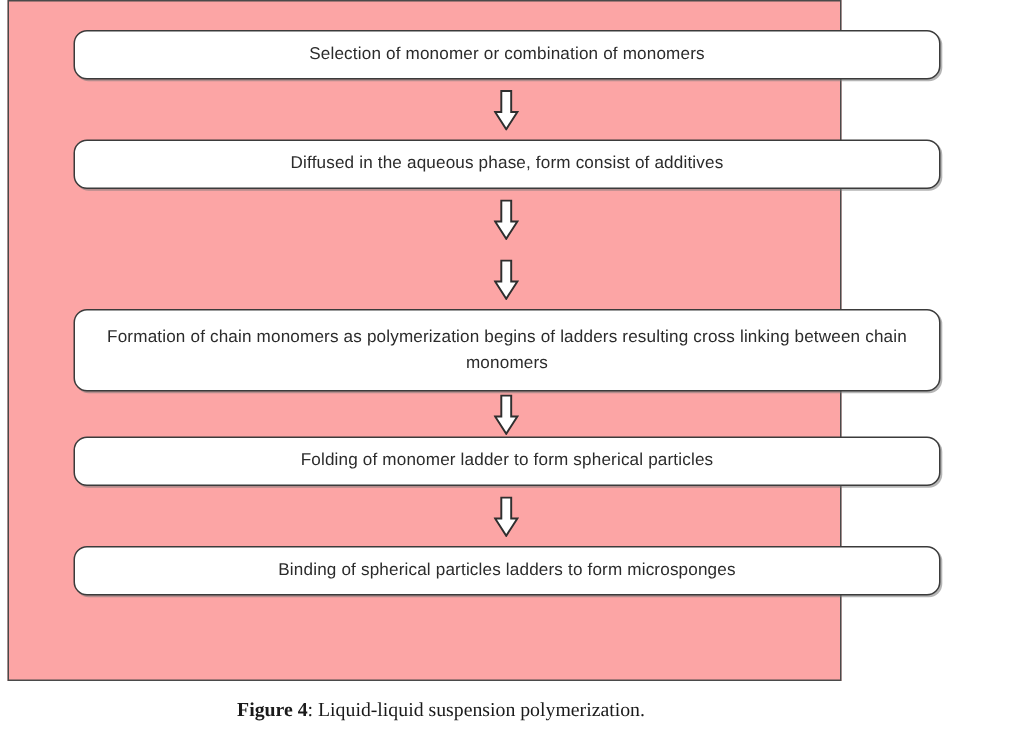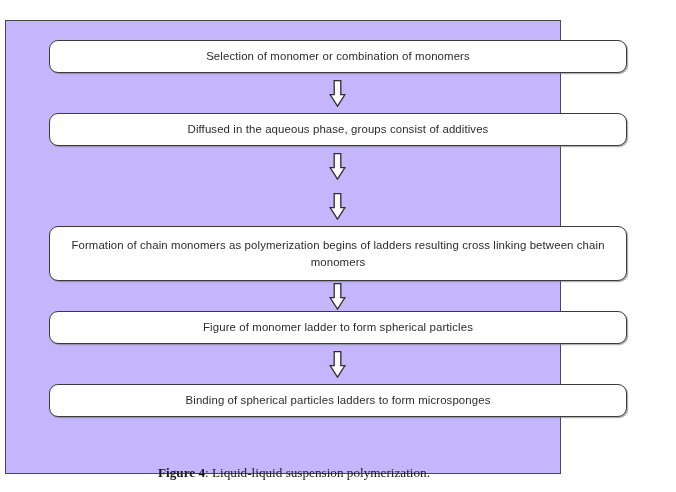--- a/index.html
+++ b/index.html
@@ -20,26 +20,26 @@
     width: 676px;
     height: 492px;
     background: #ffffff;
     overflow: hidden;
   }
 
   
   .figure-frame {
     position: absolute;
     left: 5px;
-    top: 20px;
+    top: 0;
     width: 556px;
     height: 454px;
     box-sizing: border-box;
     border: 1px solid #4a4a4a;
-    background: #c4b5fd;
+    background: #fca5a5;
   }
 
   
   .flow {
     position: absolute;
     left: 43px;
     top: 19px;
     width: 578px;
   }
 
@@ -116,21 +116,21 @@
         <span class="node-text">Selection of monomer or combination of monomers</span>
       </div>
 
       <div class="connector">
         <svg class="arrow-svg" width="17" height="27" viewBox="0 0 17 27">
           <path d="M5.2 0.7 L11.8 0.7 L11.8 14.6 L15.9 14.6 L8.5 26.2 L1.1 14.6 L5.2 14.6 Z" fill="#ffffff" stroke="#2f2f2f" stroke-width="1.3" stroke-linejoin="miter"></path>
         </svg>
       </div>
 
       <div class="node">
-        <span class="node-text">Diffused in the aqueous phase, groups consist of additives</span>
+        <span class="node-text">Diffused in the aqueous phase, form consist of additives</span>
       </div>
 
       <div class="connector">
         <svg class="arrow-svg" width="17" height="27" viewBox="0 0 17 27">
           <path d="M5.2 0.7 L11.8 0.7 L11.8 14.6 L15.9 14.6 L8.5 26.2 L1.1 14.6 L5.2 14.6 Z" fill="#ffffff" stroke="#2f2f2f" stroke-width="1.3" stroke-linejoin="miter"></path>
         </svg>
       </div>
 
 
       <div class="connector">
@@ -143,21 +143,21 @@
         <span class="node-text">Formation of chain monomers as polymerization begins of ladders resulting cross linking between chain monomers</span>
       </div>
 
       <div class="connector tight">
         <svg class="arrow-svg" width="17" height="27" viewBox="0 0 17 27">
           <path d="M5.2 0.7 L11.8 0.7 L11.8 14.6 L15.9 14.6 L8.5 26.2 L1.1 14.6 L5.2 14.6 Z" fill="#ffffff" stroke="#2f2f2f" stroke-width="1.3" stroke-linejoin="miter"></path>
         </svg>
       </div>
 
       <div class="node">
-        <span class="node-text">Figure of monomer ladder to form spherical particles</span>
+        <span class="node-text">Folding of monomer ladder to form spherical particles</span>
       </div>
 
       <div class="connector">
         <svg class="arrow-svg" width="17" height="27" viewBox="0 0 17 27">
           <path d="M5.2 0.7 L11.8 0.7 L11.8 14.6 L15.9 14.6 L8.5 26.2 L1.1 14.6 L5.2 14.6 Z" fill="#ffffff" stroke="#2f2f2f" stroke-width="1.3" stroke-linejoin="miter"></path>
         </svg>
       </div>
 
       <div class="node">
         <span class="node-text">Binding of spherical particles ladders to form microsponges</span>

